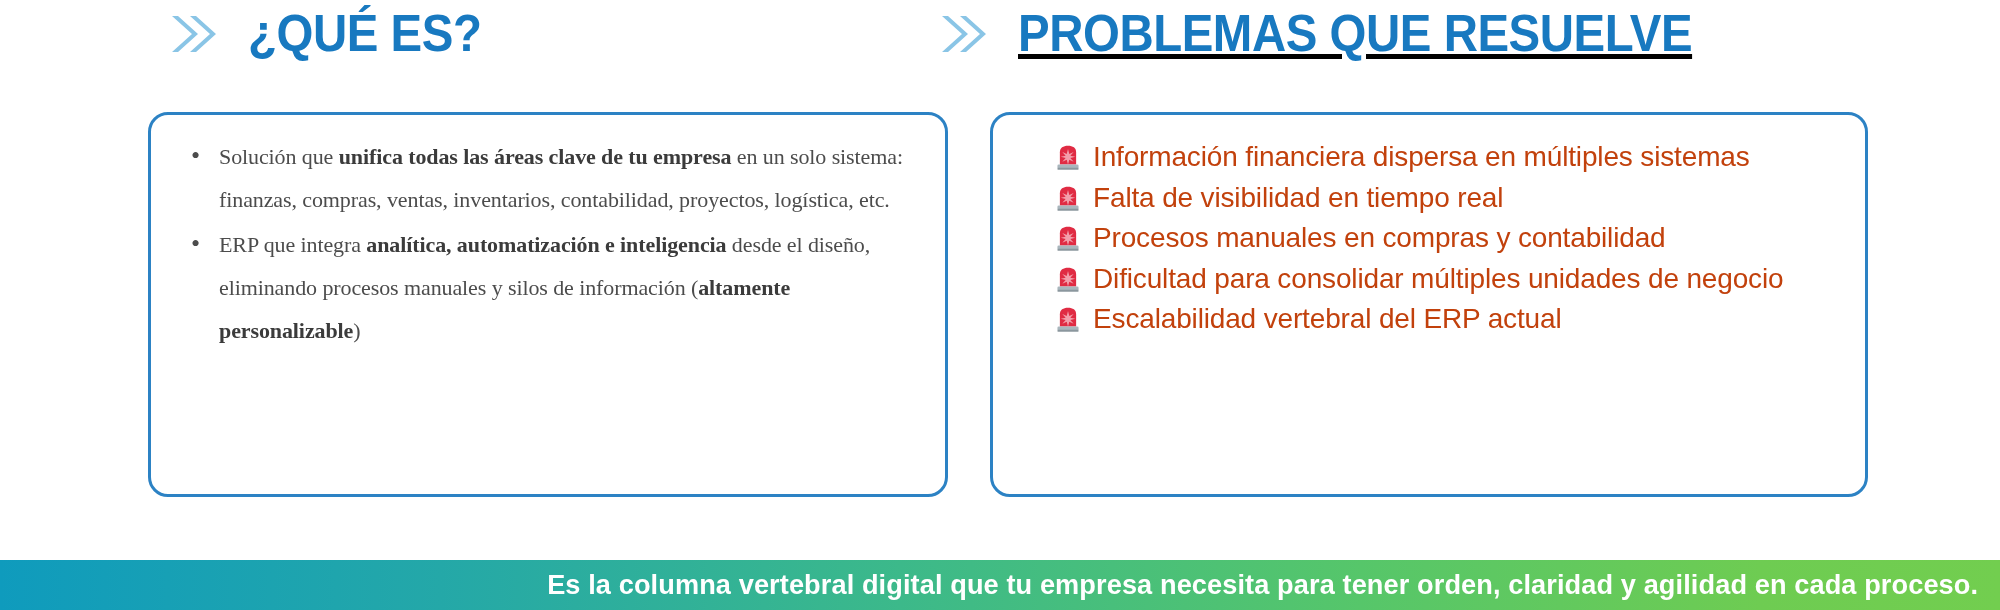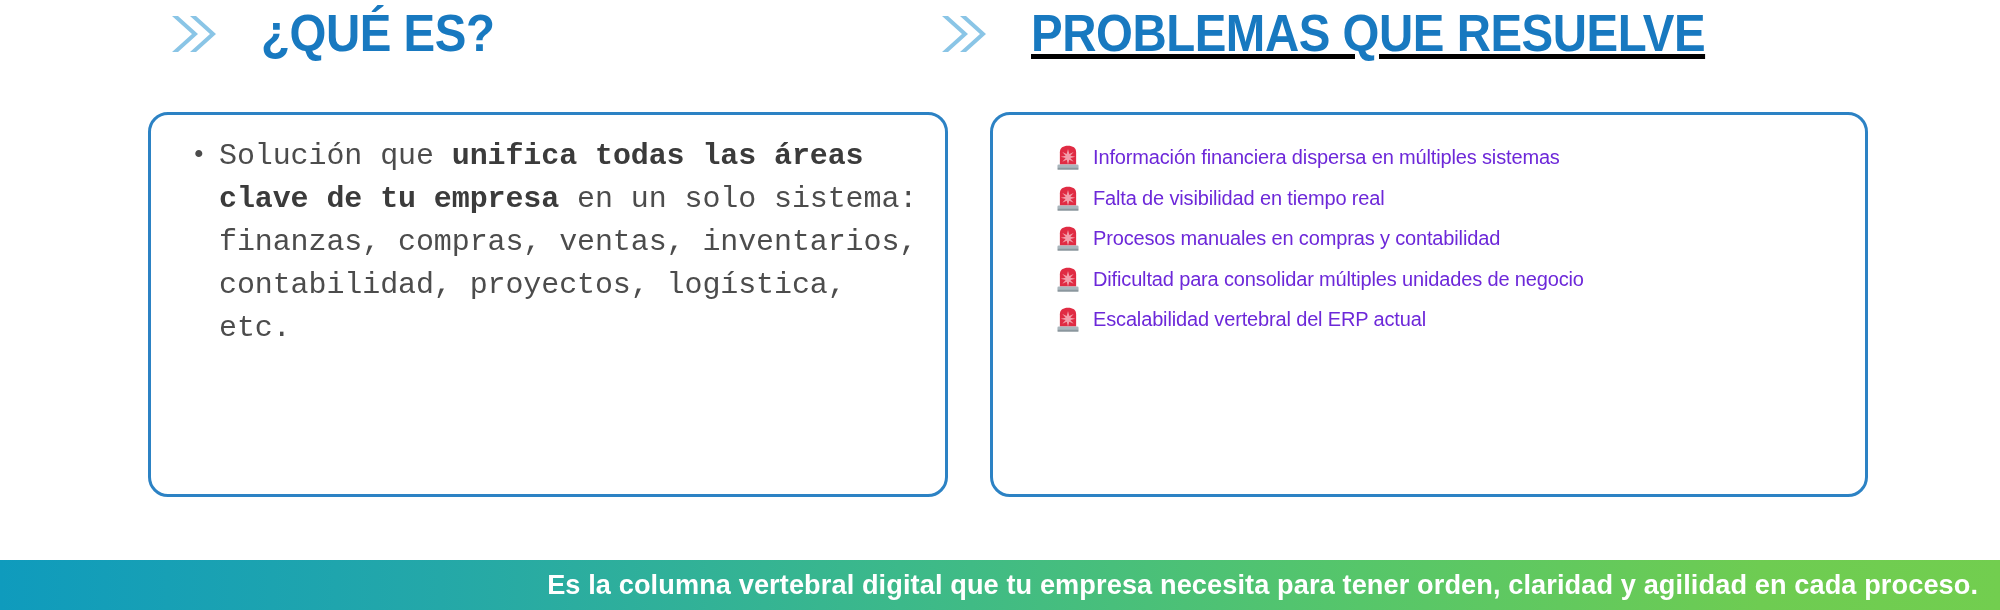--- a/index.html
+++ b/index.html
@@ -21,21 +21,21 @@
     position: absolute;
     top: 0;
     left: 0;
     width: 2000px;
     height: 84px;
   }
   .heading {
     position: absolute;
     display: flex;
     align-items: center;
-    gap: 27px;
+    gap: 14px;
     top: 4px;
   }
   .heading-left  { left: 168px; }
   .heading-right { left: 938px; text-decoration: underline; }
 
   .chevrons {
     display: block;
     flex: 0 0 auto;
     line-height: 0;
   }
@@ -74,22 +74,22 @@
   
   .bullet-list {
     list-style: none;
     margin: 0;
     padding: 20px 26px 0 38px;
   }
   .bullet-item {
     position: relative;
     padding-left: 30px;
     margin-bottom: 2px;
-    font-family: Liberation Mono, monospace;
-    font-size: 30px;
+    font-family: Liberation Serif, serif;
+    font-size: 22px;
     line-height: 43px;
     color: #4c4c4c;
     letter-spacing: -0.1px;
   }
   .bullet-item::before {
     content: "\2022";
     position: absolute;
     left: 2px;
     top: -1px;
     font-size: 26px;
@@ -103,23 +103,23 @@
   
   .issue-list {
     list-style: none;
     margin: 0;
     padding: 22px 20px 0 62px;
   }
   .issue-item {
     position: relative;
     padding-left: 38px;
     font-family: "Liberation Sans", sans-serif;
-    font-size: 20px;
+    font-size: 28px;
     line-height: 40.5px;
-    color: #6d28d9;
+    color: #c2410c;
     letter-spacing: -0.15px;
   }
   .siren-icon {
     position: absolute;
     left: 0;
     top: 8px;
     width: 26px;
     height: 26px;
   }
 
@@ -174,20 +174,21 @@
       </svg>
     </span>
     <span class="heading-title">PROBLEMAS QUE RESUELVE</span>
   </div>
 
 </div>
 
 <div class="card card-left">
   <ul class="bullet-list">
     <li class="bullet-item"><span>Solución que </span><b>unifica todas las áreas clave de tu empresa</b><span> en un solo sistema: finanzas, compras, ventas, inventarios, contabilidad, proyectos, logística, etc.</span></li>
+    <li class="bullet-item"><span>ERP que integra </span><b>analítica, automatización e inteligencia</b><span> desde el diseño, eliminando procesos manuales y silos de información (</span><b>altamente personalizable</b><span>)</span></li>
   </ul>
 </div>
 
 <div class="card card-right">
   <ul class="issue-list">
     <li class="issue-item">
       <svg class="siren-icon" viewBox="0 0 32 32" aria-hidden="true">
         <path d="M6 9 C6 3.5 10 1 16 1 C22 1 26 3.5 26 9 L26 24 L6 24 Z" fill="#e02b43"></path>
         <path d="M16 5 L17.6 11.2 L23 8.6 L18.9 13.3 L25 14.6 L18.9 15.9 L23 20.6 L17.6 18 L16 24 L14.4 18 L9 20.6 L13.1 15.9 L7 14.6 L13.1 13.3 L9 8.6 L14.4 11.2 Z" fill="#f4a8b4" opacity="0.92"></path>
         <rect x="3" y="24" width="26" height="5" rx="1.6" fill="#aab6bd"></rect>

